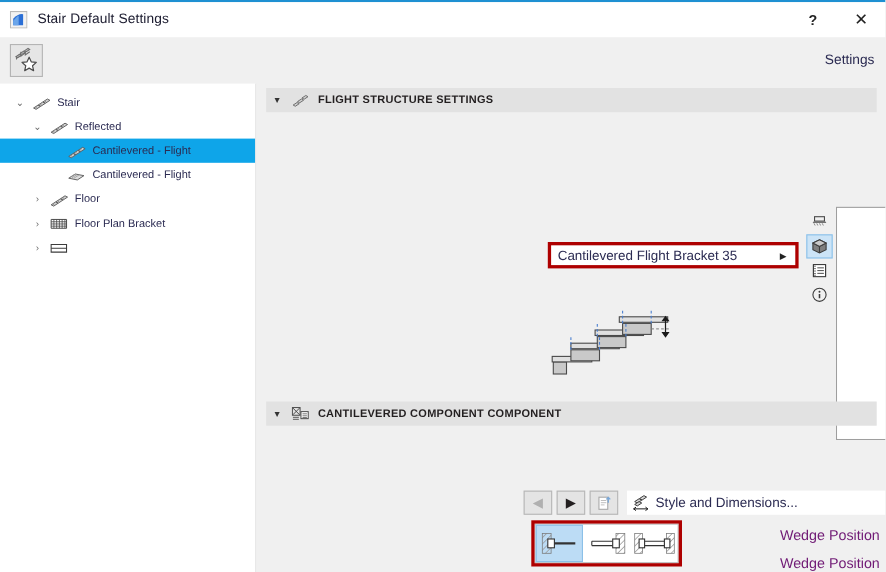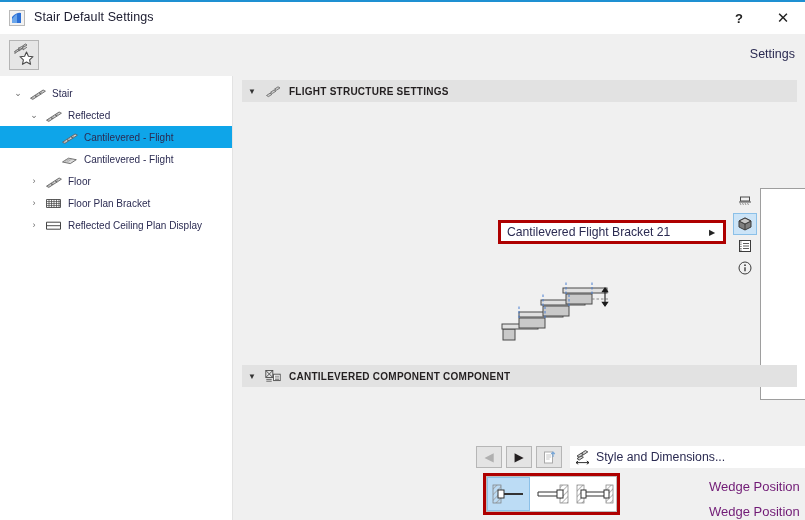--- a/index.html
+++ b/index.html
@@ -338,21 +338,20 @@
           <span class="tlabel">Floor Plan Bracket</span>
         </div>
         <div class="trow" style="padding-left: 26px;">
           <span class="chev">›</span>
           <span class="ticon">
             <svg width="17" height="15" viewBox="0 0 17 15">
               <path d="M1.5 4.2 h14 v7 h-14 z" fill="#ffffff" stroke="#3c3c3c" stroke-width="0.95"></path>
               <path d="M1.5 7.7 h14" fill="none" stroke="#3c3c3c" stroke-width="0.9"></path>
             </svg>
           </span>
-          <span class="tlabel">Reflected Ceiling Plan Display</span>
         </div>
       </div>
   </div>
 
   <div class="content">
 
     <div class="sechead">
       <span class="tri">▼</span>
       <span class="shicon">
         <svg width="16" height="14" viewBox="0 0 16 14">
@@ -461,21 +460,21 @@
             <path d="M92 171 L124 167 L124 192 L92 196 Z" fill="#8e8a72"></path>
             <path d="M92 171 L124 167 L134 171 L102 175 Z" fill="#aaa68c"></path>
             <path d="M124 167 L134 171 L134 194 L124 192 Z" fill="#75725d"></path>
           </g>
         </g>
       </svg>
     </div>
 
     <div class="bracket-wrap">
       <div class="bracket-field">
-        <span class="bf-text">Cantilevered Flight Bracket 21</span>
+        <span class="bf-text">Cantilevered Flight Bracket 35</span>
         <span class="bf-arrow">▶</span>
       </div>
       <div class="redbox" style="left:0;top:0;width:228px;height:24px"></div>
     </div>
 
     <div class="dimrow">
       <svg width="132" height="68" viewBox="0 0 132 68">
         <g stroke="#4a4a4a" stroke-width="1" fill="#c9c9c9">
           <rect x="6" y="55" width="12" height="11"></rect>
           <rect x="5" y="50" width="36" height="5" fill="#e0e0e0"></rect>

